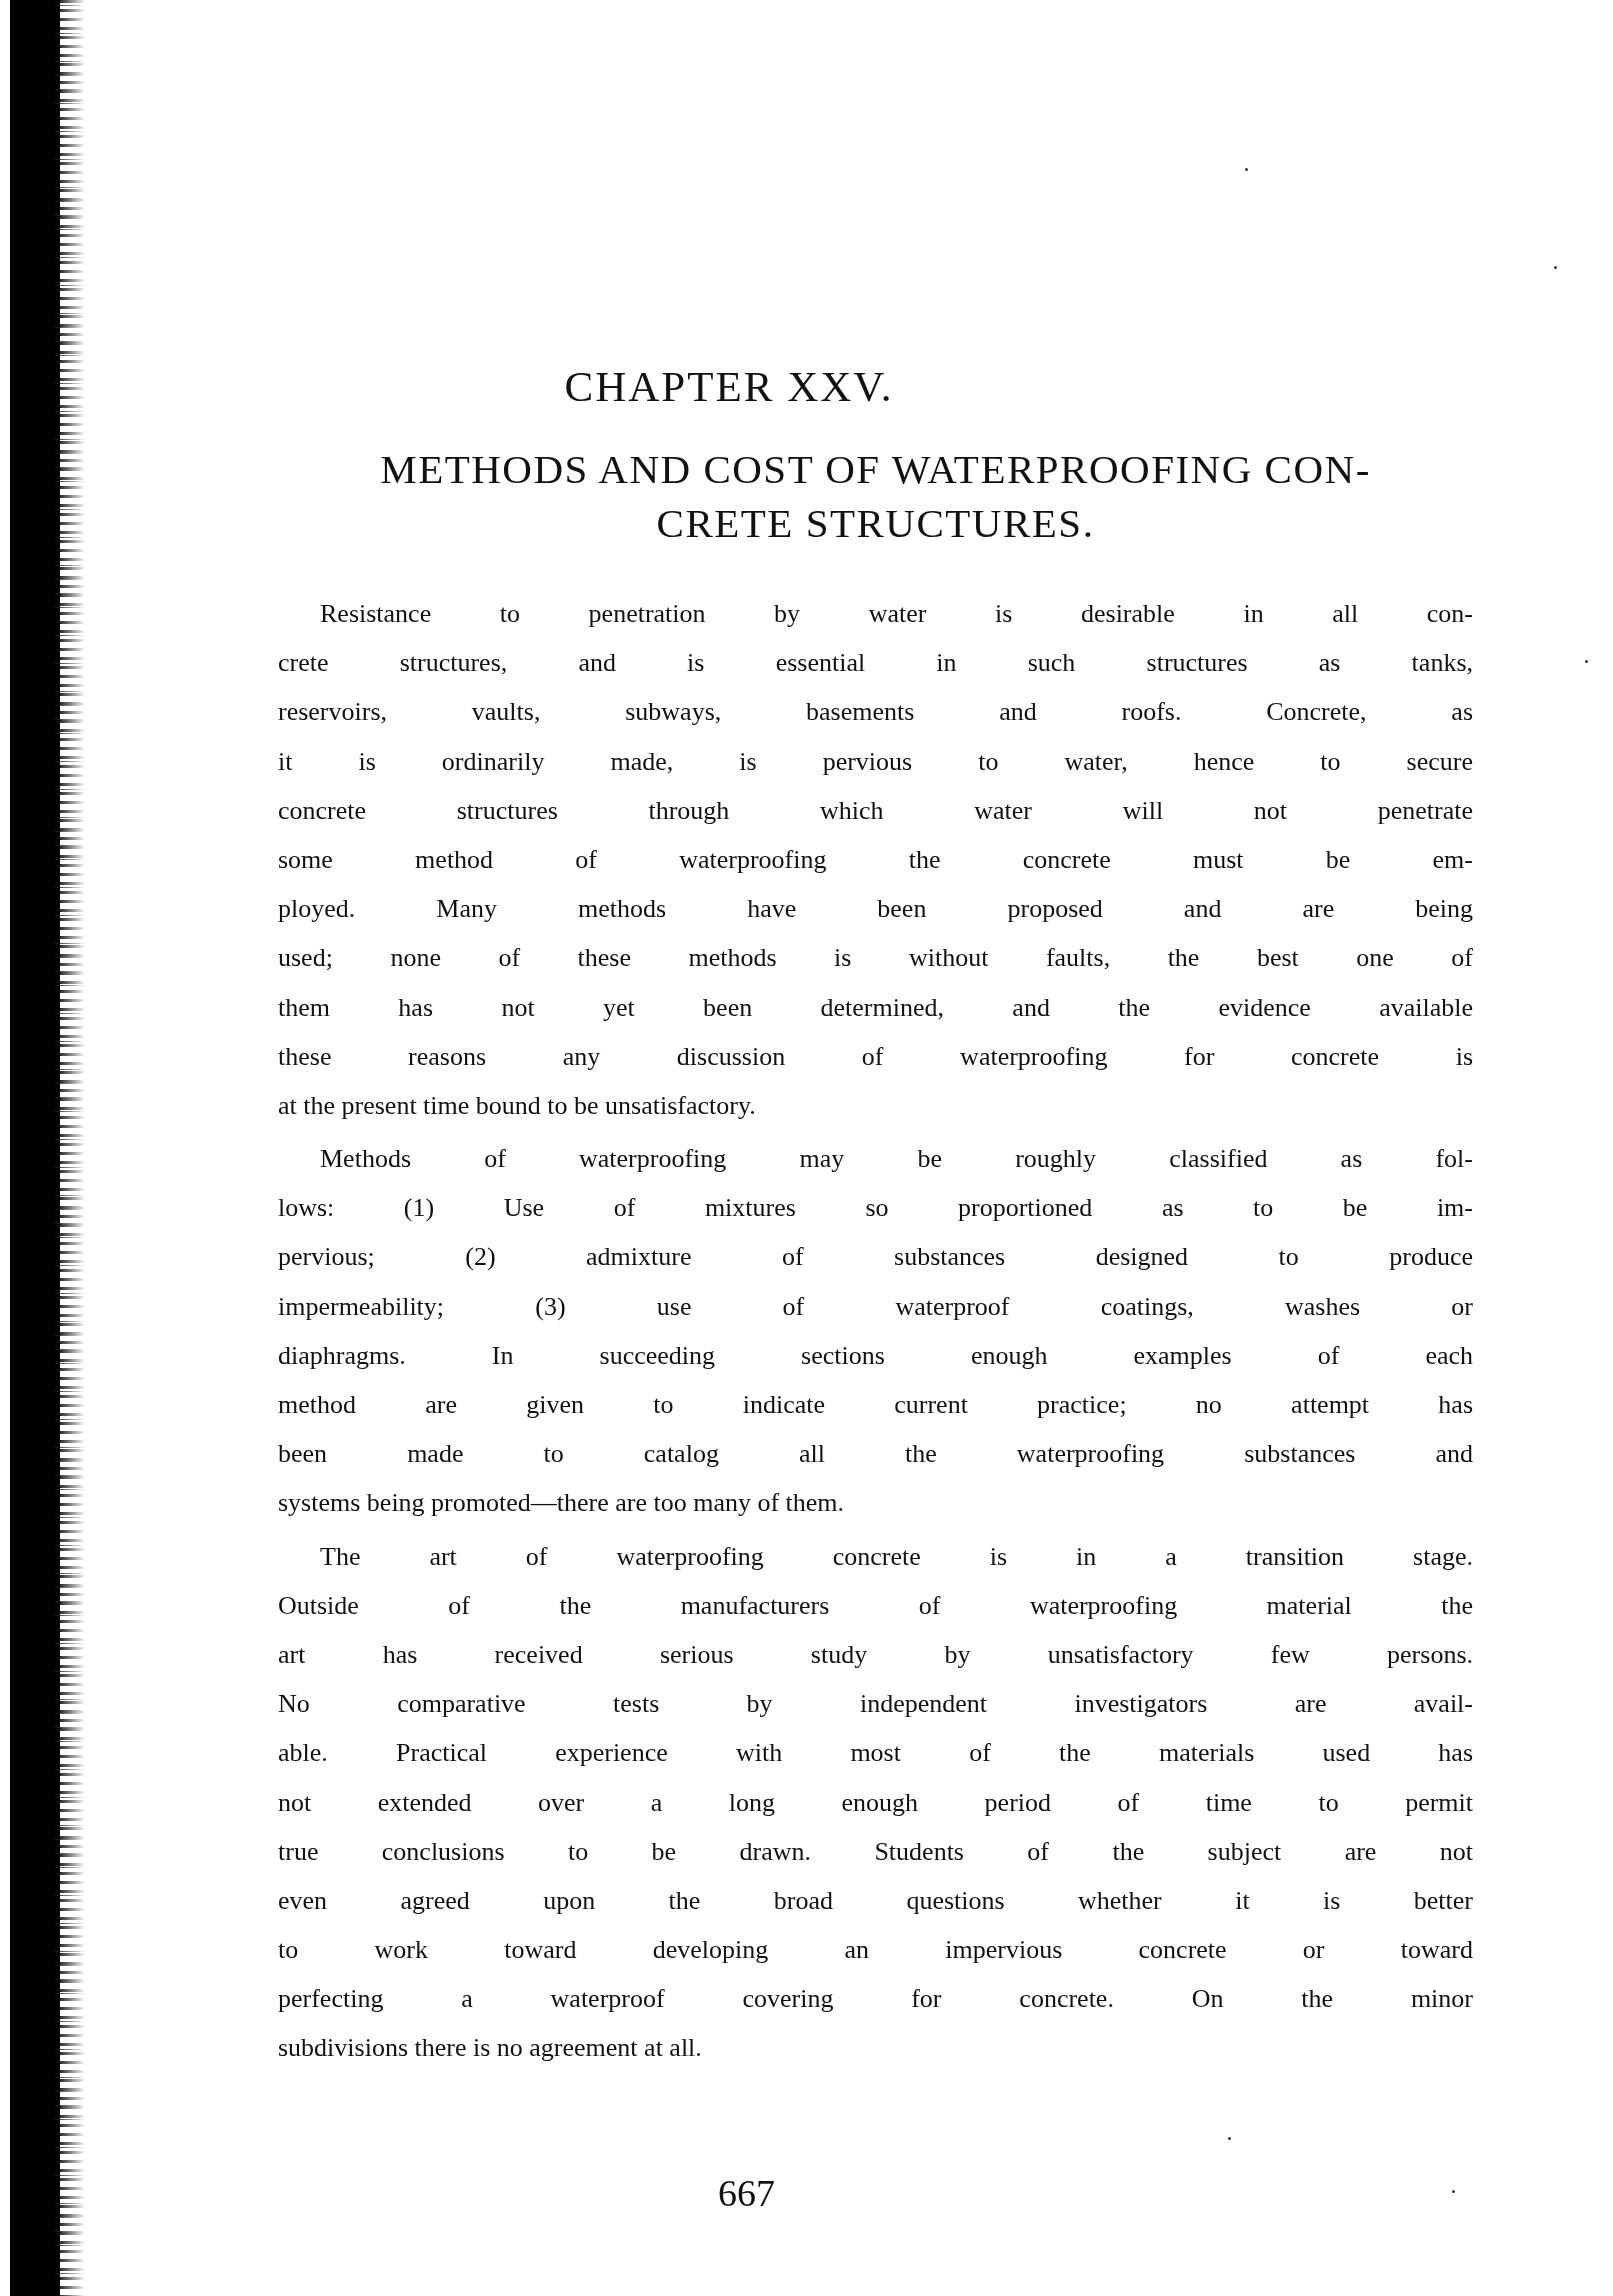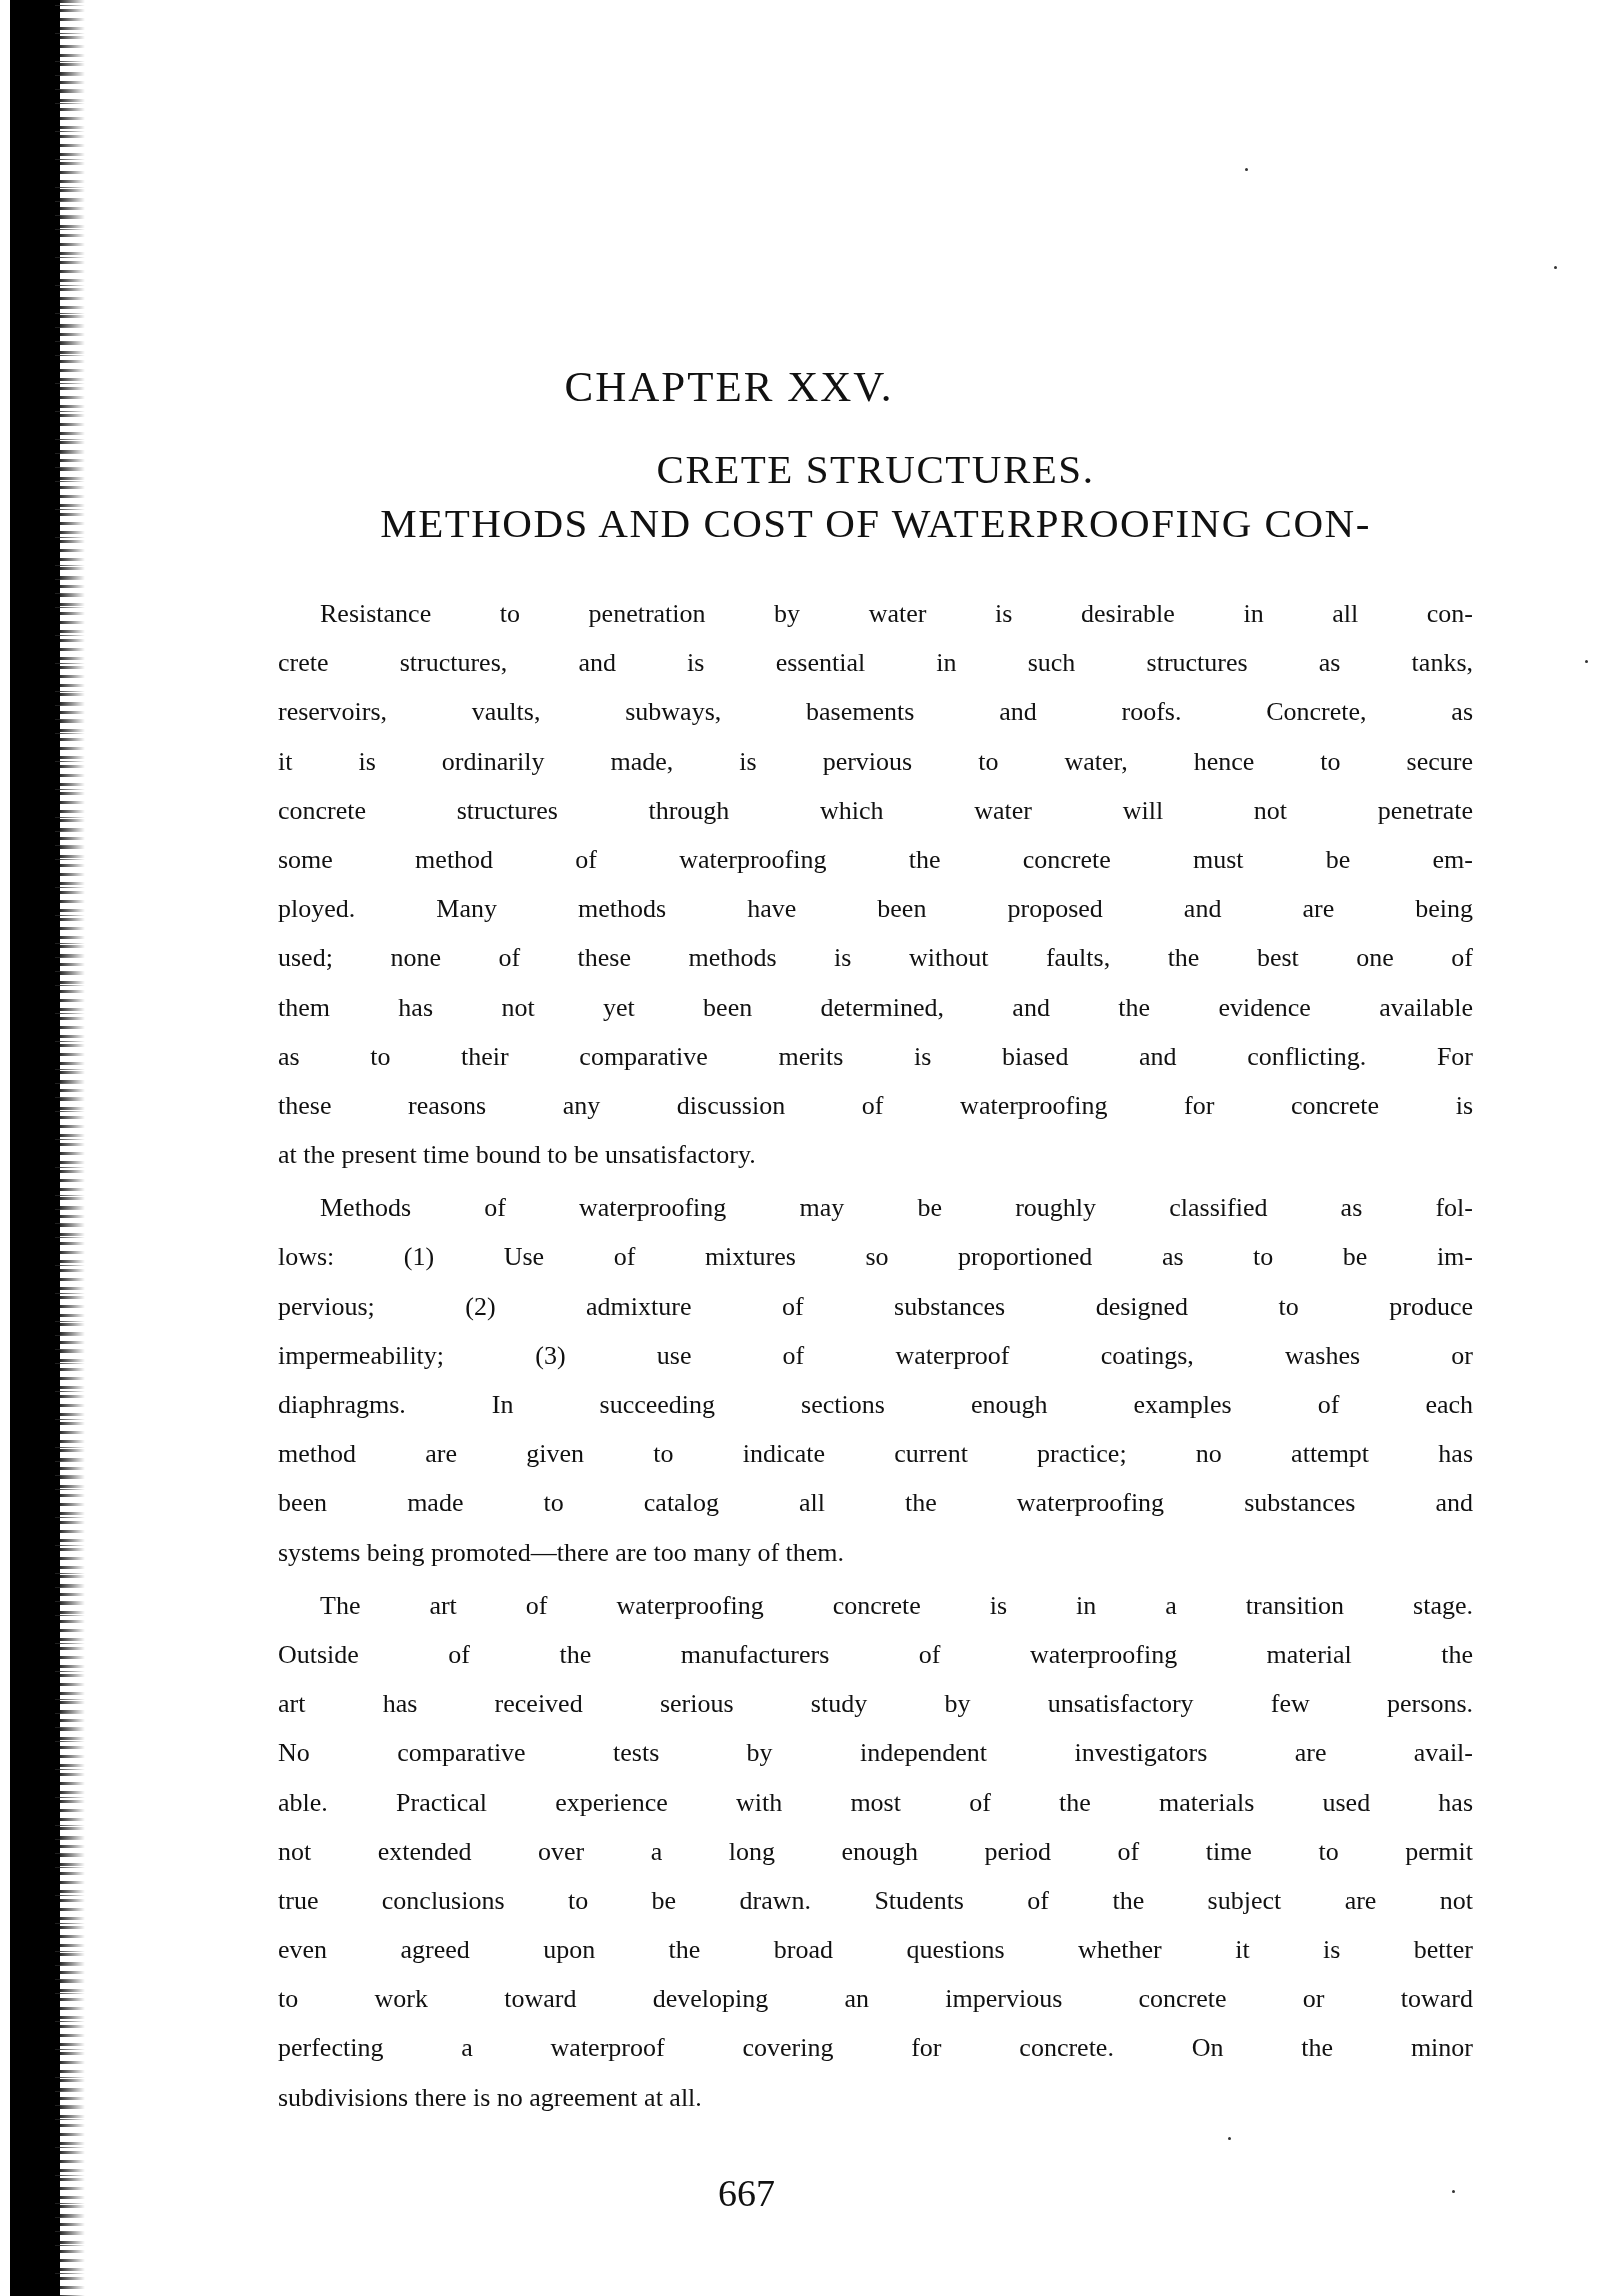--- a/index.html
+++ b/index.html
@@ -107,36 +107,35 @@
   </style>
 </head>
 <body>
 
 <div class="binding"></div>
 <div class="binding-edge"></div>
 
 <div class="chapter-heading">CHAPTER XXV.</div>
 
 <div class="chapter-title">
+  <span class="line">METHODS AND COST OF WATERPROOFING CON-</span>
   <span class="line">CRETE STRUCTURES.</span>
-  <span class="line">METHODS AND COST OF WATERPROOFING CON-</span>
 </div>
 
 <div class="body-text">
   <div class="paragraph">
     <span class="line first">Resistance to penetration by water is desirable in all con-</span>
     <span class="line">crete structures, and is essential in such structures as tanks,</span>
     <span class="line">reservoirs, vaults, subways, basements and roofs.  Concrete, as</span>
     <span class="line">it is ordinarily made, is pervious to water, hence to secure</span>
     <span class="line">concrete structures through which water will not penetrate</span>
     <span class="line">some method of waterproofing the concrete must be em-</span>
     <span class="line">ployed.  Many methods have been proposed and are being</span>
     <span class="line">used; none of these methods is without faults, the best one of</span>
     <span class="line">them has not yet been determined, and the evidence available</span>
-    <span class="line">as to their comparative merits is biased and conflicting.  For</span>
     <span class="line">these reasons any discussion of waterproofing for concrete is</span>
     <span class="line last">at the present time bound to be unsatisfactory.</span>
   </div>
   <div class="paragraph">
     <span class="line first">Methods of waterproofing may be roughly classified as fol-</span>
     <span class="line">lows:  (1) Use of mixtures so proportioned as to be im-</span>
     <span class="line">pervious;  (2) admixture of substances designed to produce</span>
     <span class="line">impermeability;  (3) use of waterproof coatings, washes or</span>
     <span class="line">diaphragms.  In succeeding sections enough examples of each</span>
     <span class="line">method are given to indicate current practice; no attempt has</span>

